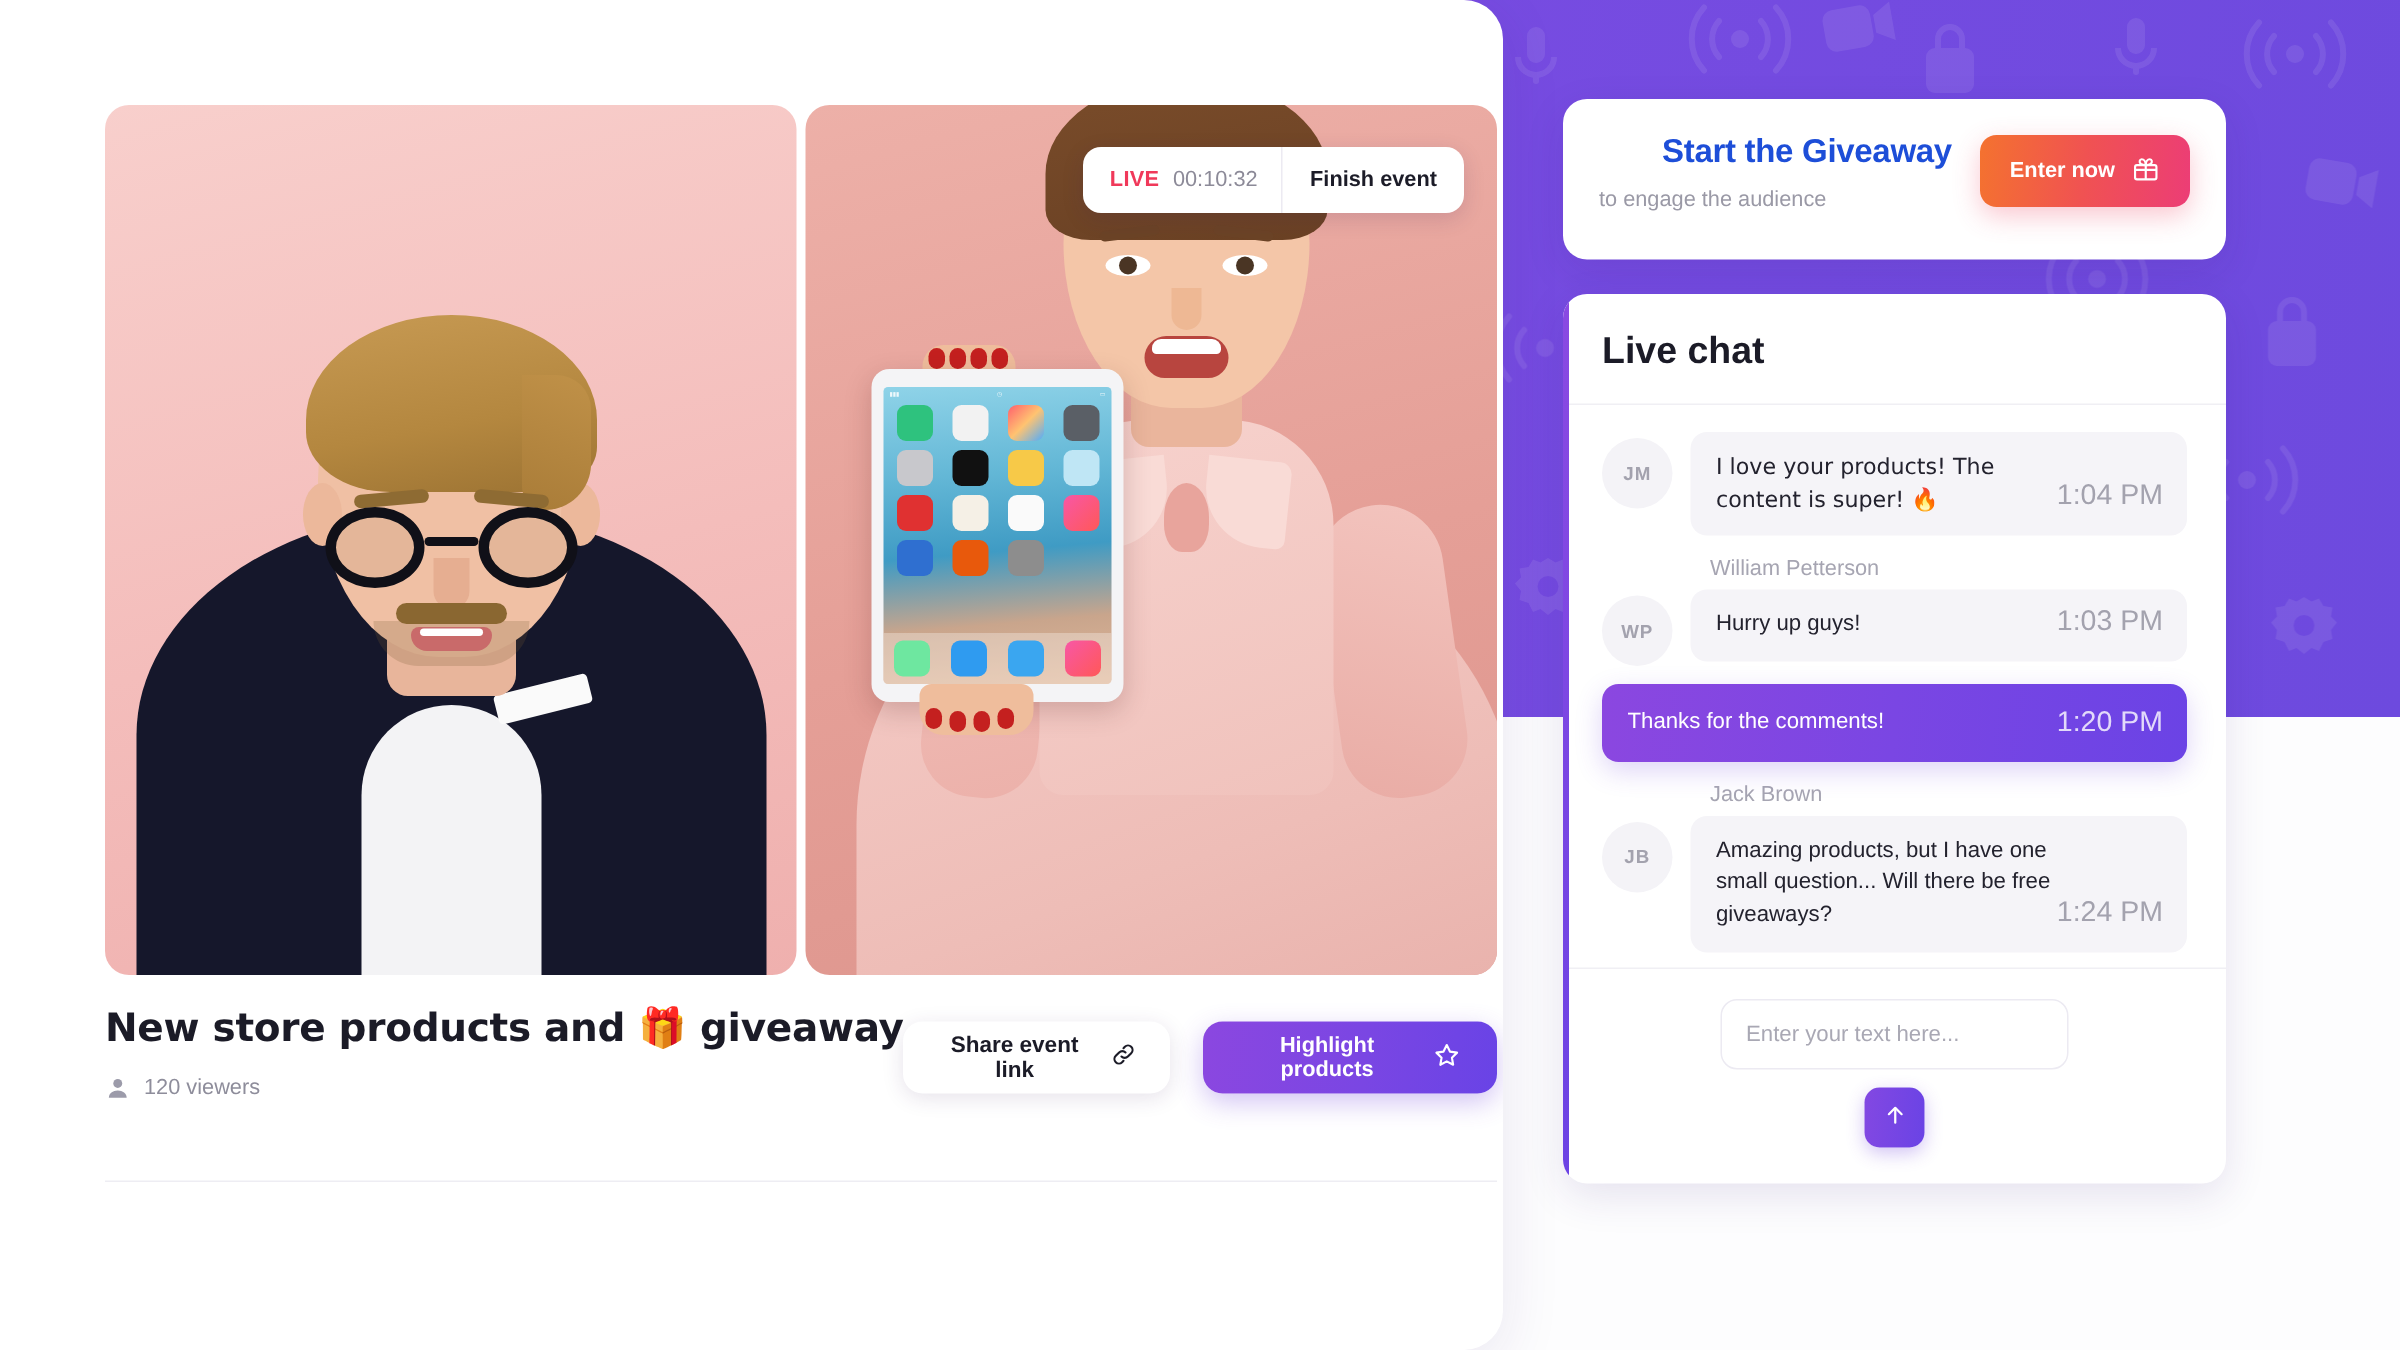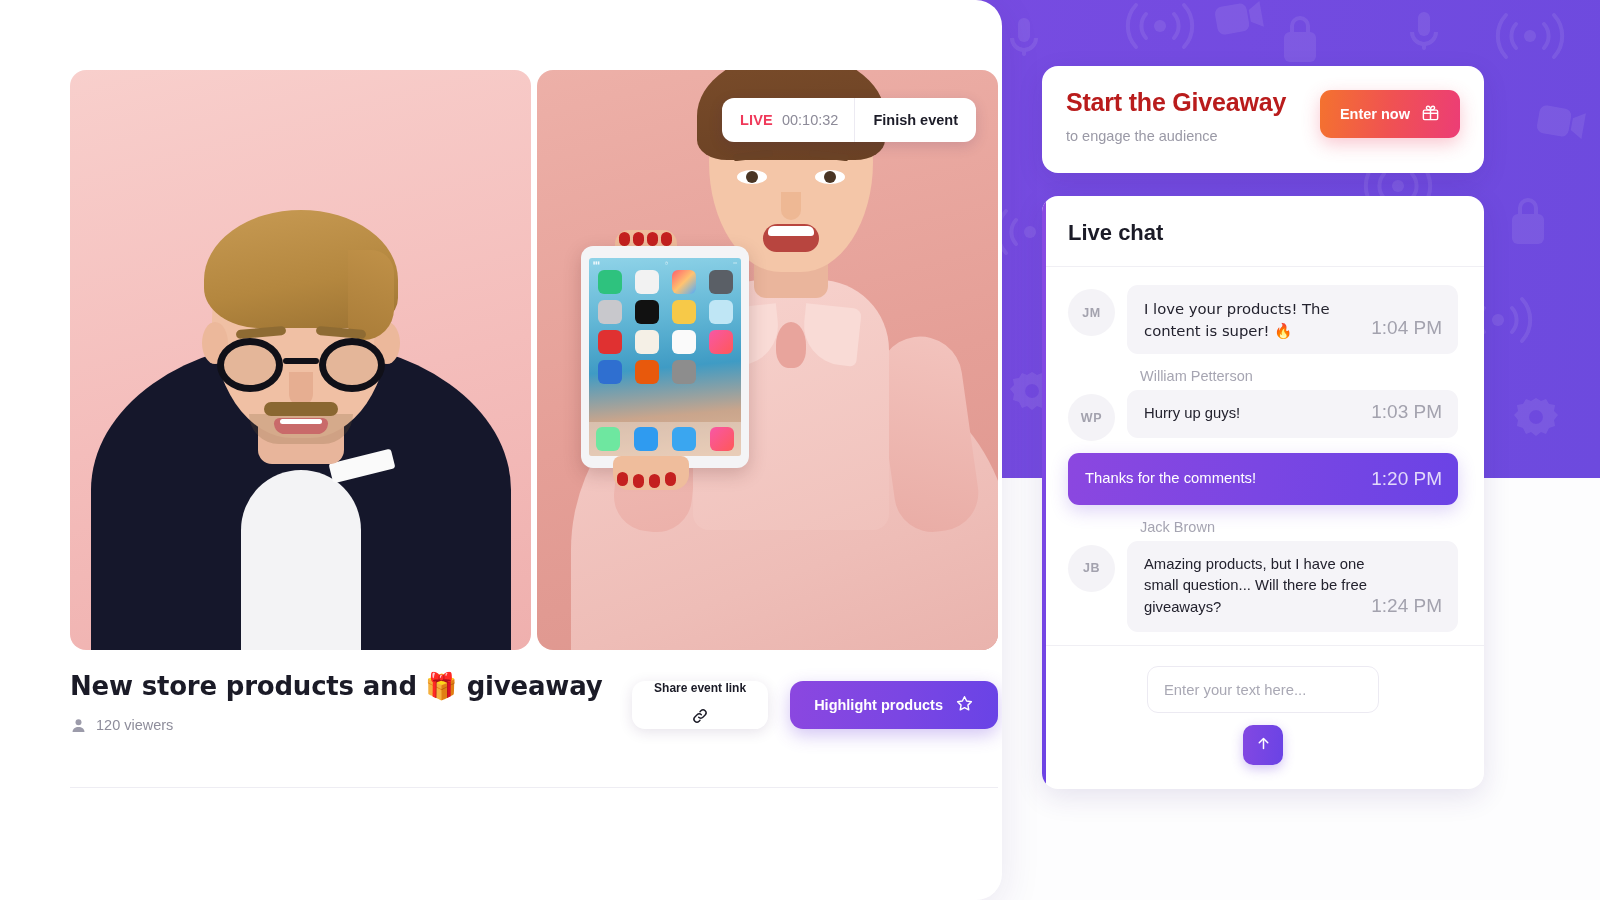--- a/index.html
+++ b/index.html
@@ -312,24 +312,24 @@
   }
   .viewers {
     display: flex; align-items: center; gap: 9px; margin-top: 15px;
     color: #8e8d9b; font-size: 14.5px;
   }
   .viewers svg { display: block; }
   .footer-actions { display: flex; align-items: center; gap: 22px; margin-top: 9px; }
   .btn-share {
     display: flex; align-items: center; gap: 12px;
     background: #ffffff; color: #1b1b27;
-    font-size: 12px; font-weight: 700;
+    font-size: 15px; font-weight: 700;
     padding: 0 22px; height: 48px; border-radius: 13px;
     box-shadow: 0 3px 14px rgba(60,30,90,.13);
-    cursor: pointer; border: none; flex-direction: column;
+    cursor: pointer; border: none;
   }
   .btn-highlight {
     display: flex; align-items: center; gap: 12px;
     background: linear-gradient(96deg, #8b47e0 0%, #7a46e3 55%, #6943e6 100%);
     color: #ffffff; font-size: 14.5px; font-weight: 700;
     padding: 0 24px; height: 48px; border-radius: 13px;
     box-shadow: 0 6px 18px rgba(105,60,220,.30);
     cursor: pointer; border: none;
   }
   .footer-divider {
@@ -345,21 +345,21 @@
 
   .giveaway-card {
     position: relative;
     background: #ffffff;
     border-radius: 16px;
     box-shadow: 0 8px 26px rgba(60,30,120,.12);
     padding: 22px 24px 24px;
     display: flex; align-items: flex-start; justify-content: space-between;
     min-height: 107px;
   }
-  .giveaway-title { font-size: 25px; font-weight: 700; color: #b91c1c; letter-spacing: -.2px; }
+  .giveaway-title { font-size: 22px; font-weight: 700; color: #1d4ed8; letter-spacing: -.2px; margin-left: 42px; }
   .giveaway-sub { margin-top: 11px; font-size: 14.5px; color: #9a99a6; }
   .btn-start {
     display: flex; align-items: center; gap: 11px;
     background: linear-gradient(97deg, #f4722f 0%, #f05252 50%, #ec3d76 100%);
     color: #ffffff; font-size: 14.5px; font-weight: 700;
     height: 48px; padding: 0 20px; border-radius: 11px; border: none;
     box-shadow: 0 6px 18px rgba(238,70,100,.30);
     cursor: pointer; margin-top: 2px;
   }
 
@@ -372,21 +372,21 @@
     overflow: hidden;
     height: 593px;
     display: flex; flex-direction: column;
   }
   .chat-card::before {
     content: ""; position: absolute; left: 0; top: 0; bottom: 0; width: 4px;
     background: linear-gradient(180deg, #8a4ae2, #6c43e4);
   }
   .chat-header {
     padding: 24px 26px 20px;
-    font-size: 22px; font-weight: 700; color: #1b1b27;
+    font-size: 25px; font-weight: 700; color: #1b1b27;
     border-bottom: 1px solid #f0eff4;
   }
   .chat-body {
     flex: 1 1 auto;
     padding: 18px 26px 10px;
     overflow: hidden;
   }
   .chat-row { display: flex; align-items: flex-start; gap: 12px; margin-bottom: 6px; }
   .chat-name { font-size: 14.5px; color: #a6a5b2; margin: 14px 0 6px 72px; }
   .avatar {

